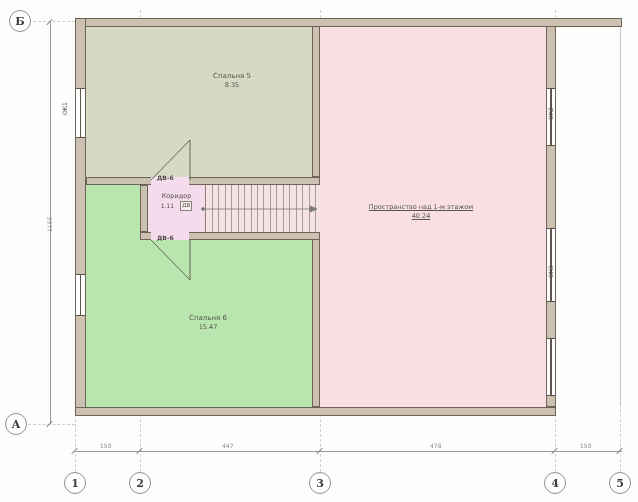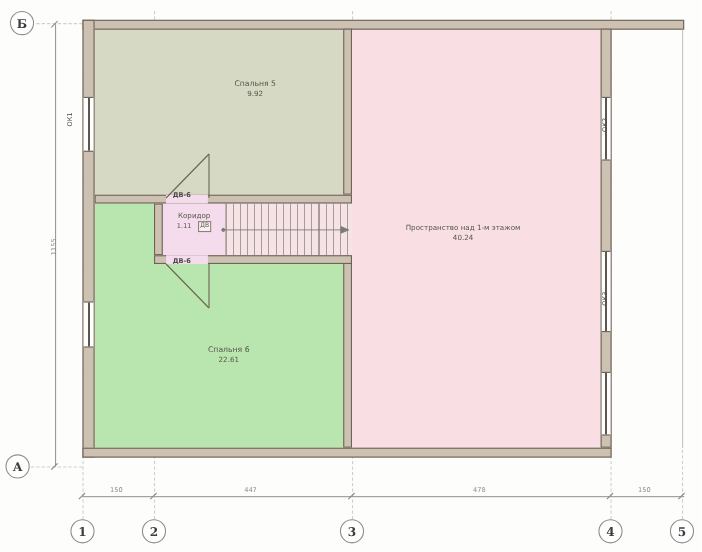--- a/index.html
+++ b/index.html
@@ -95,27 +95,27 @@
     </g>
     <g stroke="#7a7a76" stroke-width="0.8" fill="#7a7a76">
       <line x1="202" y1="209" x2="310" y2="209"></line>
       <polygon points="310,206 317,209 310,212"></polygon>
       <circle cx="203" cy="209" r="1.4"></circle>
     </g>
   </svg>
 
   <div class="roomlabel" style="left:170px;top:72px;width:124px;z-index:7;">
     <div>Спальня 5</div>
-    <div class="area">9.92</div>
+    <div class="area">8.35</div>
   </div>
   <div class="roomlabel" style="left:146px;top:314px;width:124px;z-index:7;">
     <div>Спальня 6</div>
-    <div class="area">22.61</div>
+    <div class="area">15.47</div>
   </div>
-  <div class="roomlabel" style="left:356px;top:203px;width:130px;z-index:7;font-size:6.5px;">
+  <div class="roomlabel" style="left:356px;top:203px;width:130px;z-index:7;font-size:6.5px;text-decoration:underline;">
     <div>Пространство над 1-м этажом</div>
     <div class="area">40.24</div>
   </div>
   <div class="corrlabel" style="left:148px;top:192px;width:57px;z-index:7;">
     <div>Коридор</div>
     <div class="corrrow">
       <span>1.11</span>
       <span class="dvtag">ДВ</span>
     </div>
   </div>

